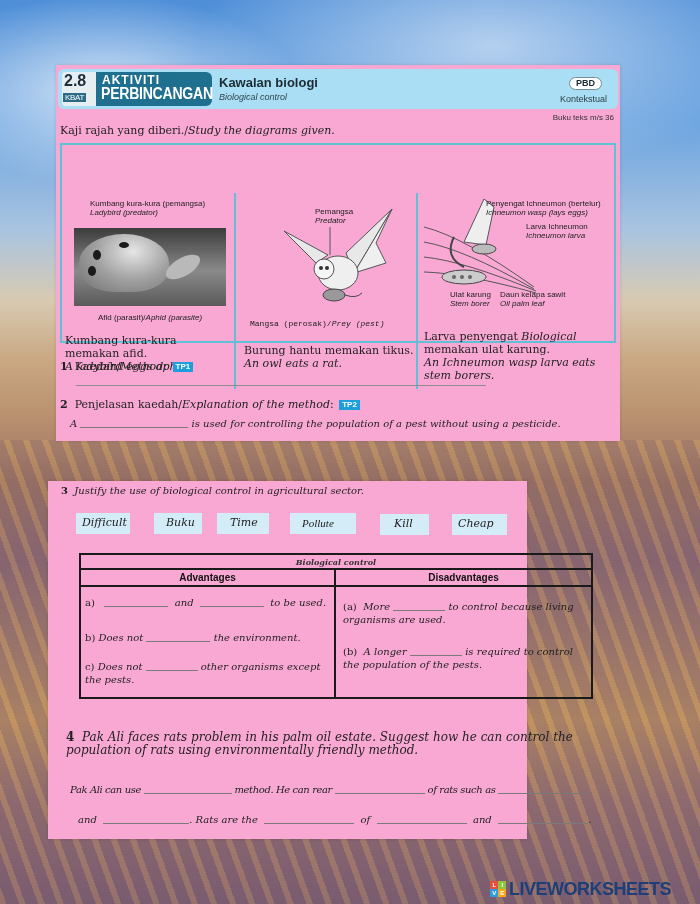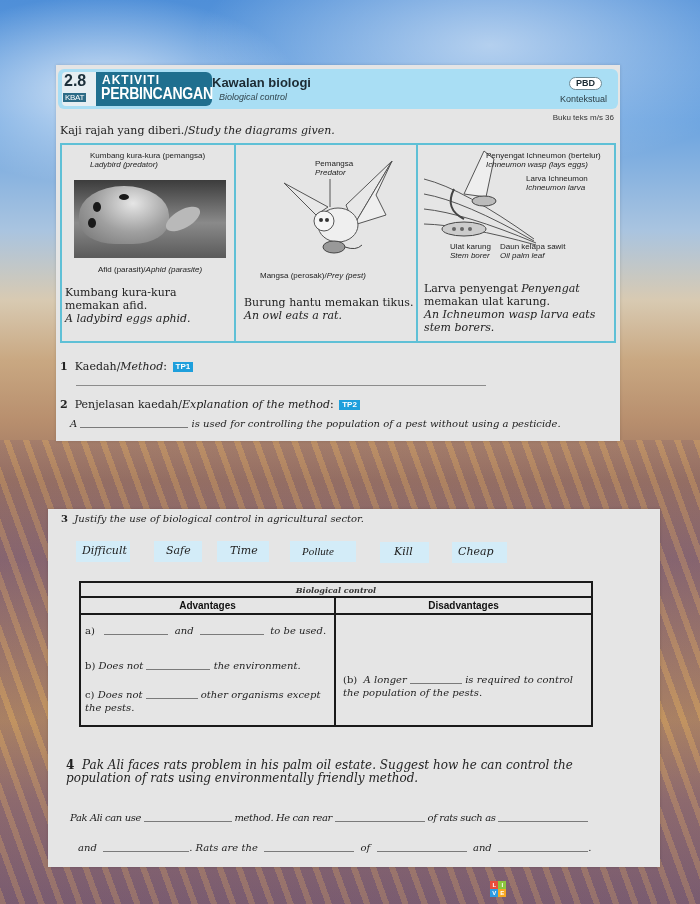--- a/index.html
+++ b/index.html
@@ -17,25 +17,25 @@
         #94706e 800px, #7e6070 904px);
   }
   .dune-stripes {
     position: absolute; left: 0; top: 440px; width: 700px; height: 464px;
     background: repeating-linear-gradient(70deg,
       rgba(255,190,90,0.18) 0px, rgba(255,190,90,0.18) 6px,
       rgba(90,60,110,0.12) 6px, rgba(90,60,110,0.12) 18px);
     pointer-events: none;
   }
   .sheet {
-    position: absolute; background: #e5e5e5;
+    position: absolute; background: #f9a8d4;
     box-shadow: 0 0 3px rgba(0,0,0,0.15);
   }
   #page1 { left: 56px; top: 65px; width: 564px; height: 376px; }
-  #page2 { left: 48px; top: 509px; width: 612px; height: 358px; }
+  #page2 { left: 48px; top: 481px; width: 479px; height: 358px; }
 
   
   .hdr {
     position: absolute; left: 2px; top: 4px; width: 560px; height: 40px;
     background: #a9def4; border-radius: 6px;
   }
   .hdr-num {
     position: absolute; left: 4px; top: 3px; width: 34px; height: 34px;
     background: #e6eef2; border-radius: 4px 0 0 4px;
   }
@@ -44,38 +44,38 @@
     position: absolute; left: 1px; top: 21px; padding: 0 2px;
     font: 8px "Liberation Sans", sans-serif; color: #fff; background: #2c6b86; letter-spacing: -0.3px;
   }
   .hdr-akt {
     position: absolute; left: 38px; top: 3px; width: 116px; height: 34px;
     background: #1f6f8f; border-radius: 0 6px 6px 0; color: #fff;
     font-family: "Liberation Sans", sans-serif;
   }
   .hdr-akt .a1 { position: absolute; left: 6px; top: 1px; font-size: 12px; font-weight: bold; letter-spacing: 1px; }
   .hdr-akt .a2 { position: absolute; left: 5px; top: 13px; font-size: 16px; font-weight: bold; letter-spacing: -0.3px; transform: scaleX(0.88); transform-origin: left; }
-  .hdr-title { position: absolute; left: 154px; top: 6px; font: bold 13px "Liberation Sans", sans-serif; color: #1c2b33; }
+  .hdr-title { position: absolute; left: 161px; top: 6px; font: bold 13px "Liberation Sans", sans-serif; color: #1c2b33; }
   .hdr-sub { position: absolute; left: 161px; top: 23px; font: italic 9px "Liberation Sans", sans-serif; color: #33464f; }
   .hdr-pbd {
     position: absolute; right: 16px; top: 8px; padding: 0 6px; height: 13px; line-height: 12px;
     border: 1px solid #6f8c98; border-radius: 8px; background: #fff;
     font: bold 9px "Liberation Sans", sans-serif; color: #1c2b33;
   }
   .hdr-kon { position: absolute; right: 11px; top: 25px; font: 9px "Liberation Sans", sans-serif; color: #2b3d45; }
   .buku { position: absolute; right: 6px; top: 48px; font: 8px "Liberation Sans", sans-serif; color: #333; }
   .study { position: absolute; left: 4px; top: 59px; font-size: 11px; color: #222; }
   .study i { font-style: italic; }
 
   
   .diag {
     position: absolute; left: 4px; top: 78px; width: 556px; height: 200px;
     border: 2px solid #5fc0d6; display: flex;
   }
-  .cell { position: relative; height: 100%; border-right: 2px solid #5fc0d6; }
+  .cell { position: relative; height: 100%; border-right: 2px solid #5fc0d6; margin-top: 48px; }
   .cell:last-child { border-right: none; }
   .c1 { width: 174px; } .c2 { width: 182px; } .c3 { width: 196px; }
   .lbl { position: absolute; font: 8px "Liberation Sans", sans-serif; color: #222; line-height: 9px; }
   .lbl i { font-style: italic; }
   .cap { position: absolute; font-size: 11px; line-height: 13px; color: #222; }
   .cap .it { font-style: italic; }
   .photo {
     position: absolute; left: 12px; top: 35px; width: 152px; height: 78px;
     background: linear-gradient(180deg, #3c3c3c, #8a8a8a 55%, #5a5a5a);
     overflow: hidden;
@@ -185,21 +185,21 @@
         <path d="M116 6 L70 50 L78 70 Z" fill="#e8e8e8" stroke="#555" stroke-width="1"></path>
         <path d="M116 6 L100 40 L110 60 L78 70 Z" fill="#efefef" stroke="#555" stroke-width="1"></path>
         <ellipse cx="62" cy="70" rx="20" ry="17" fill="#efefef" stroke="#555"></ellipse>
         <ellipse cx="48" cy="66" rx="10" ry="10" fill="#f5f5f5" stroke="#555"></ellipse>
         <circle cx="45" cy="65" r="2" fill="#333"></circle>
           <circle cx="51" cy="65" r="2" fill="#333"></circle>
         <line x1="54" y1="24" x2="54" y2="52" stroke="#555"></line>
         <ellipse cx="58" cy="92" rx="11" ry="6" fill="#999" stroke="#444"></ellipse>
         <path d="M69 92 Q80 96 86 90" stroke="#444" fill="none"></path>
       </svg>
-      <div class="lbl" style="left:24px;top:126px;"><span>Mangsa (perosak)/</span><i>Prey (pest)</i></div>
+      <div class="lbl" style="left:14px;top:126px;font-family:Liberation Mono, monospace;"><span>Mangsa (perosak)/</span><i>Prey (pest)</i></div>
       <div class="cap" style="left:8px;top:151px;width:172px;">
         <div>Burung hantu memakan tikus.</div>
         <div class="it">An owl eats a rat.</div>
       </div>
     </div>
 
     <div class="cell c3">
       <svg style="position:absolute;left:6px;top:4px;" width="120" height="100" viewBox="0 0 120 100">
         <path d="M40 45 L60 2 L70 10 L62 48 Z" fill="#eee" stroke="#555"></path>
         <path d="M0 30 Q40 40 110 90" stroke="#555" fill="none"></path>
@@ -223,21 +223,21 @@
       </div>
       <div class="lbl" style="left:32px;top:97px;">
         <div>Ulat karung</div>
         <div><i>Stem borer</i></div>
       </div>
       <div class="lbl" style="left:82px;top:97px;">
         <div>Daun kelapa sawit</div>
         <div><i>Oil palm leaf</i></div>
       </div>
       <div class="cap" style="left:6px;top:137px;width:186px;">
-        <div><span>Larva penyengat </span><span class="it">Penyengat</span></div>
+        <div><span>Larva penyengat </span><span class="it">Biological</span></div>
         <div>memakan ulat karung.</div>
         <div class="it">An Ichneumon wasp larva eats stem borers.</div>
       </div>
     </div>
   </div>
 
   <div class="q" style="left:4px;top:295px;">
     <b>1</b>&nbsp; <span>Kaedah/</span><i>Method</i><span>:</span>
     <span class="tp">TP1</span>
   </div>
@@ -252,21 +252,21 @@
     <span class="blank" style="width:108px;"></span>
     <i>is used for controlling the population of a pest without  using a pesticide.</i>
   </div>
 </div>
 
 <div class="sheet" id="page2">
   <div class="q3"><b>3</b>&nbsp; <i>Justify the use of biological control in agricultural sector.</i></div>
 
   <div class="chips">
     <div class="chip" style="left:0px;top:0px;width:54px;">Difficult</div>
-    <div class="chip" style="left:78px;top:0px;width:48px;padding-left:12px;">Safe</div>
+    <div class="chip" style="left:78px;top:0px;width:48px;padding-left:12px;">Buku</div>
     <div class="chip" style="left:141px;top:0px;width:52px;padding-left:13px;">Time</div>
     <div class="chip" style="left:214px;top:0px;width:66px;padding-left:12px;font-family:Liberation Serif, serif;">Pollute</div>
     <div class="chip" style="left:304px;top:1px;width:49px;padding-left:14px;">Kill</div>
     <div class="chip" style="left:376px;top:1px;width:55px;">Cheap</div>
   </div>
 
   <div class="tbl">
     <div class="tt">Biological control</div>
     <div class="th" style="left:0;width:253px;">Advantages</div>
     <div class="th" style="left:255px;width:255px;">Disadvantages</div>
@@ -285,20 +285,26 @@
       <span class="blank" style="width:64px;"></span>
       <span>the environment.</span>
     </div>
     <div class="row" style="left:4px;top:105px;width:245px;">
       <span class="mk">c)</span>
       <span>Does not</span>
       <span class="blank" style="width:52px;"></span>
       <span>other organisms except the pests.</span>
     </div>
 
+    <div class="row" style="left:262px;top:45px;width:245px;">
+      <span class="mk">(a)</span>&nbsp;
+      <span>More</span>
+      <span class="blank" style="width:52px;"></span>
+      <span>to control because living organisms are used.</span>
+    </div>
     <div class="row" style="left:262px;top:90px;width:245px;">
       <span class="mk">(b)</span>&nbsp;
       <span>A longer</span>
       <span class="blank" style="width:52px;"></span>
       <span>is required to control the population of the pests.</span>
     </div>
   </div>
 
   <div class="q4"><b>4</b>&nbsp; <i>Pak Ali faces rats problem in his palm oil estate. Suggest how he can control the population of rats using environmentally friendly method.</i></div>
 
@@ -321,13 +327,14 @@
   </div>
 </div>
 
 <div class="brand">
   <div class="logo">
     <span style="background:#e94e3c">L</span>
     <span style="background:#8cc63f">I</span>
     <span style="background:#2f9be0">V</span>
     <span style="background:#f7a823">E</span>
   </div>
+  <span>LIVEWORKSHEETS</span>
 </div>
 
 </body></html>

